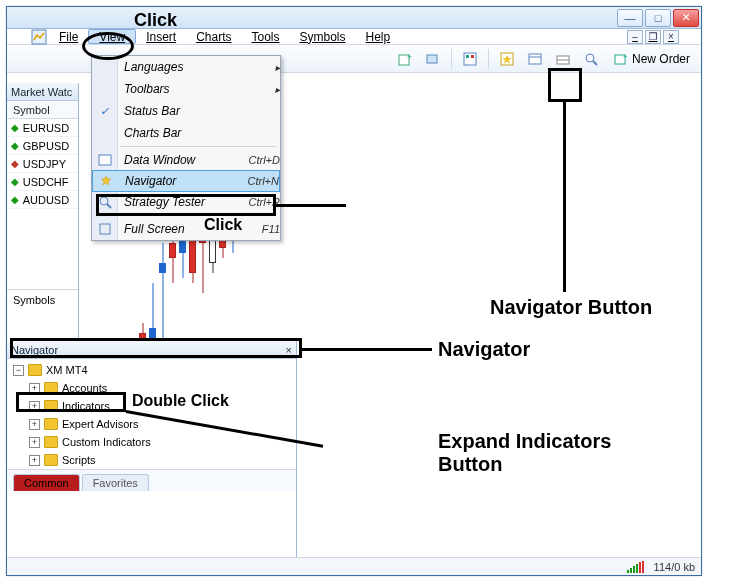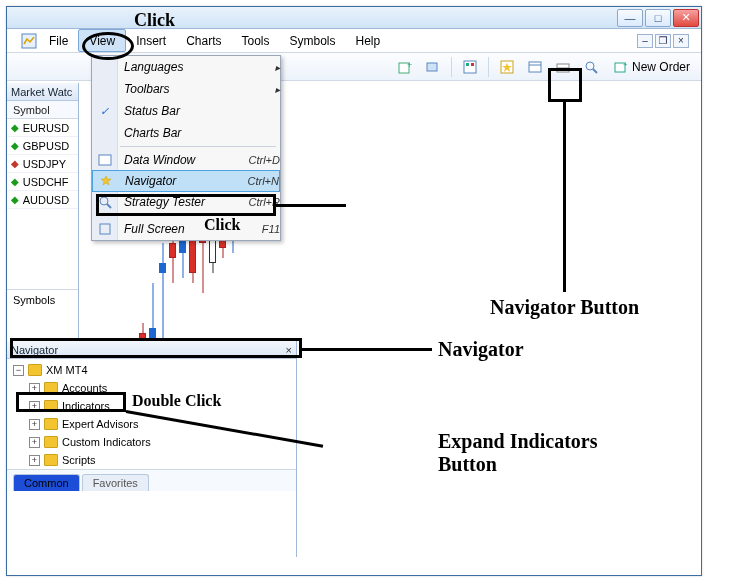--- a/index.html
+++ b/index.html
@@ -37,25 +37,26 @@
     margin-left: 2px;
     border: 1px solid #8aa8cc;
     border-radius: 2px;
     display: flex; align-items: center; justify-content: center;
     font-size: 11px; color: #2a4a72;
     background: linear-gradient(#f7fbff,#dbeafc);
   }
   .titlebar .tbtn.close { background: linear-gradient(#f7a0a0,#e04a3f); color:#fff; border-color:#b33; }
   
   .menubar {
-    height: 24px;
+    height: 16px;
     display: flex;
     align-items: stretch;
-    padding: 0 12px;
+    padding: 0 22px;
     border-bottom: 1px solid #d0d7e5;
+    text-decoration: underline;
   }
   .menubar .micon {
     width: 20px; display:flex; align-items:center; justify-content:center;
   }
   .menubar .mitem {
     padding: 0 10px;
     display: flex; align-items: center;
     color: #000;
   }
   .menubar .mitem.sel {
@@ -174,21 +175,21 @@
     border-top:1px solid #d0d7e5;
     display:flex; align-items:flex-end;
     padding-left:6px; gap:2px;
     background:#f6f9fd;
   }
   .nav-tabs .tab {
     padding: 2px 10px;
     border:1px solid #b7c9e0;
     border-bottom:none;
     border-top-left-radius:3px; border-top-right-radius:3px;
-    background:#1d4ed8;
+    background:#b91c1c;
     font-size:11px;
   }
   .nav-tabs .tab.inactive { background:#e8eef7; color:#555; }
   
   .chart {
     flex:1;
     position:relative;
     background:#fff;
   }
   .candle { position:absolute; }
@@ -257,21 +258,21 @@
     font-size:11px;
   }
 
   
   .ann {
     position:absolute;
     z-index: 80;
     pointer-events:none;
   }
   .ann-text {
-    font-family: Liberation Serif, serif;
+    font-family: Liberation Sans, sans-serif;
     font-weight: 700;
     color:#000;
   }
   .ann-box { border:3px solid #000; position:absolute; }
   .ann-line { position:absolute; background:#000; height:3px; }
   .ann-oval {
     position:absolute; border:3px solid #000; border-radius:50%;
   }
 </style>
 </head>
@@ -576,20 +577,31 @@
         <span class="ic">
           <svg width="14" height="14">
             <rect x="2" y="2" width="10" height="10" fill="none" stroke="#5a86c0"></rect>
           </svg>
         </span>
         <span>Full Screen</span>
         <span class="sc">F11</span>
       </div>
     </div>
 
+  <div class="statusbar">
+    <div class="conn-bars">
+        <i></i>
+        <i></i>
+        <i></i>
+        <i></i>
+        <i></i>
+        <i></i>
+      </div>
+    <span>114/0 kb</span>
+  </div>
 </div>
 
 <div class="ann ann-oval" style="left:82px; top:32px; width:52px; height:28px;"></div>
 <div class="ann ann-text" style="left:134px; top:10px; font-size:18px;">Click</div>
 
 <div class="ann ann-box" style="left:96px; top:194px; width:180px; height:22px;"></div>
 <div class="ann ann-text" style="left:204px; top:216px; font-size:16px;">Click</div>
 <div class="ann ann-line" style="left:276px; top:204px; width:70px;"></div>
 
 <div class="ann ann-box" style="left:548px; top:68px; width:34px; height:34px;"></div>

